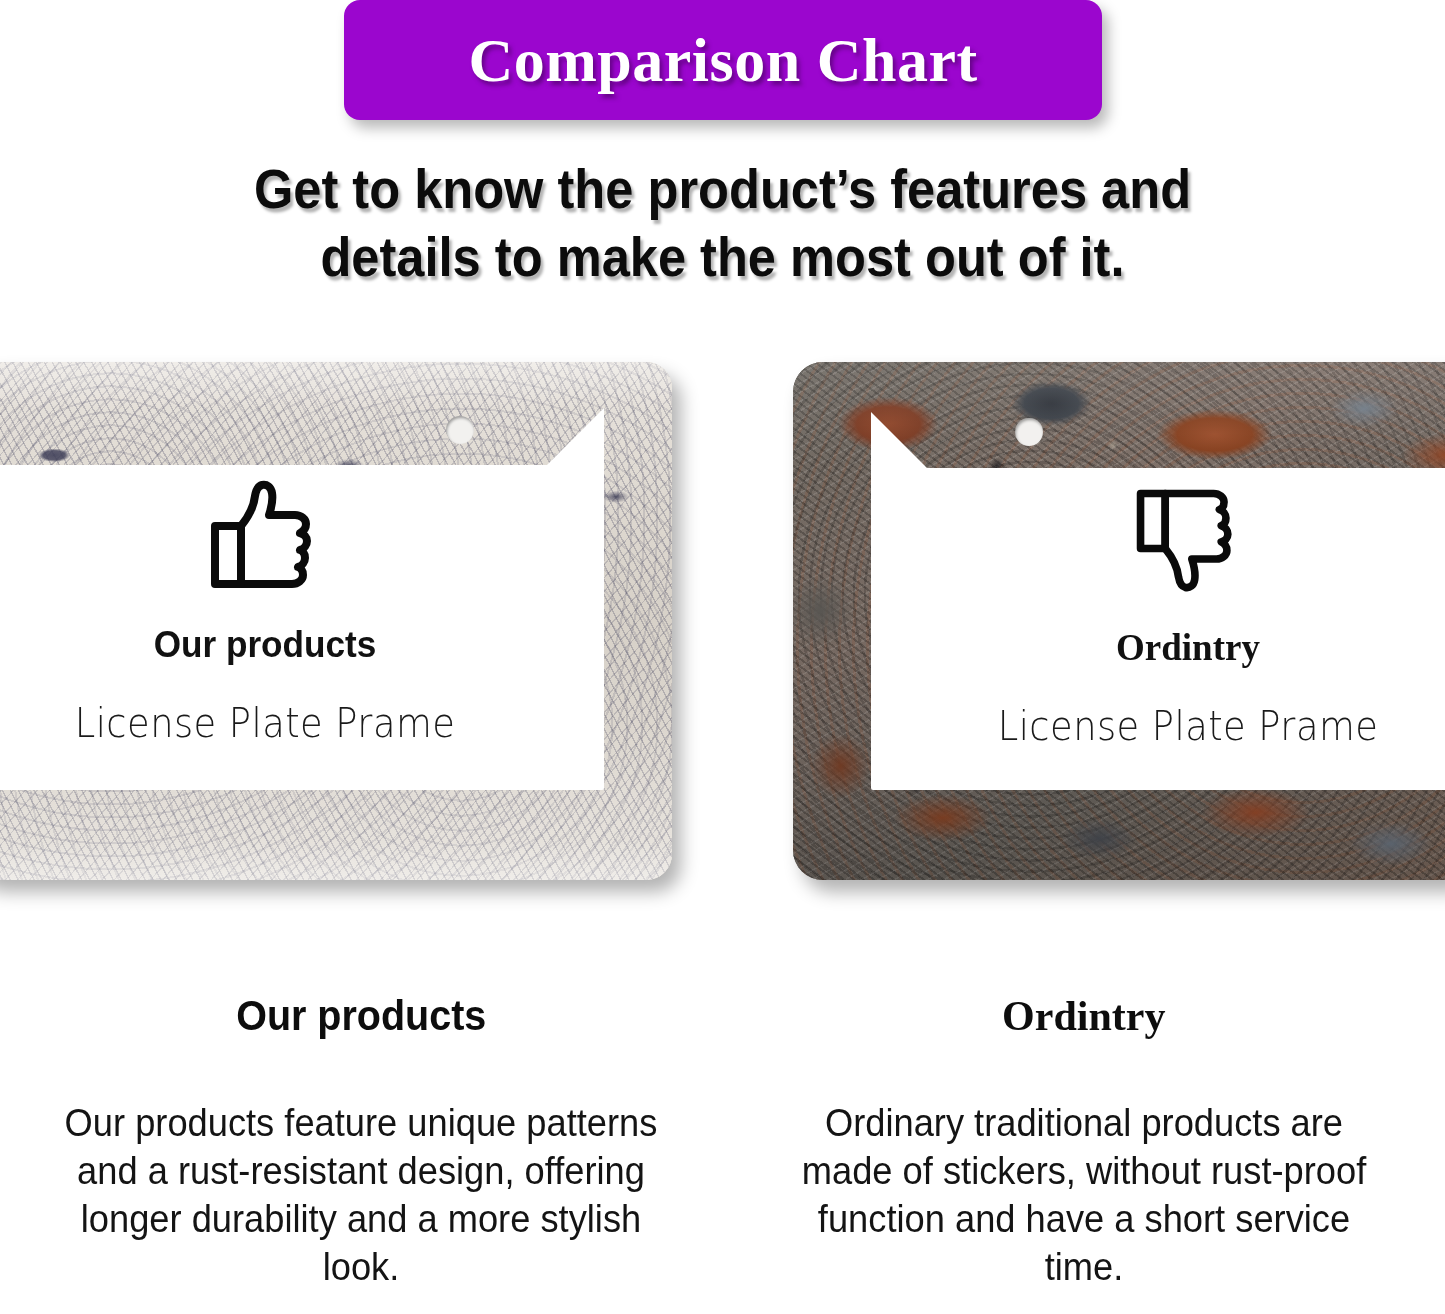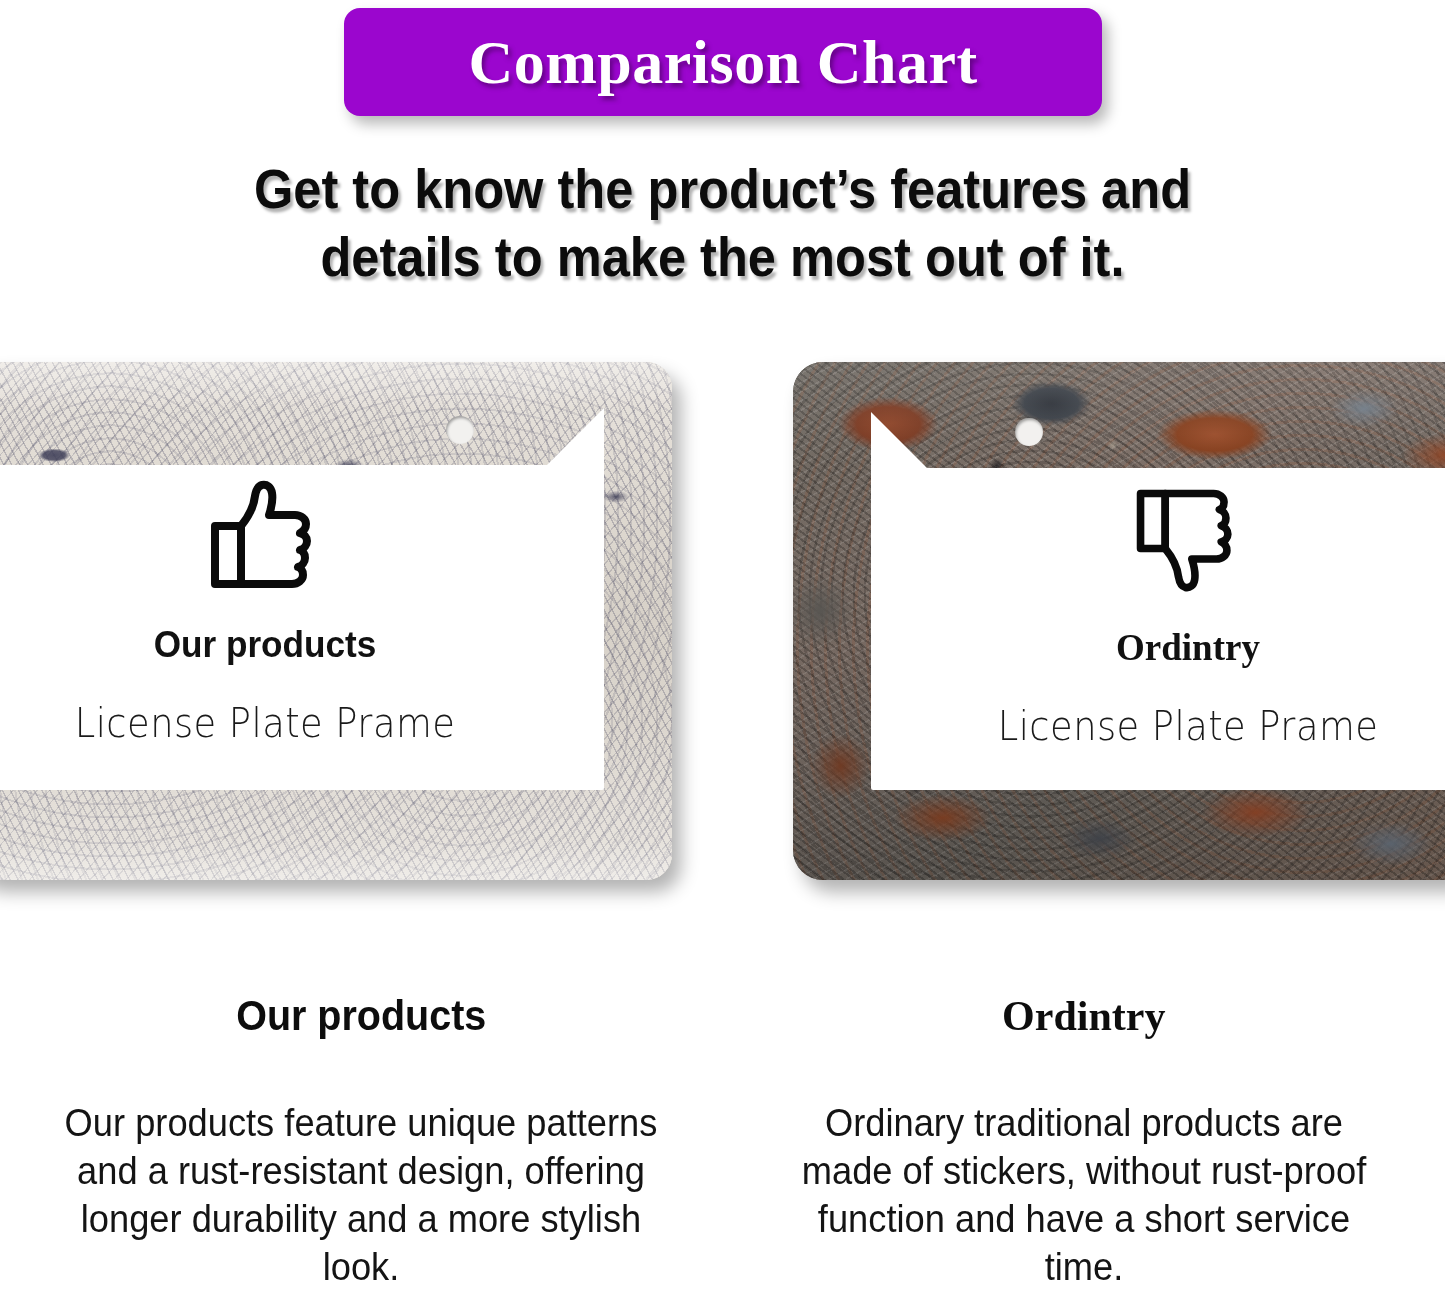--- a/index.html
+++ b/index.html
@@ -14,23 +14,23 @@
     position: relative;
     overflow: hidden;
     font-family: "Liberation Sans", sans-serif;
     -webkit-font-smoothing: antialiased;
   }
 
   
   #title-banner {
     position: absolute;
     left: 344px;
-    top: 8px;
+    top: 0;
     width: 758px;
-    height: 108px;
+    height: 120px;
     background: #9B06CE;
     border-radius: 16px;
     box-shadow: 6px 8px 14px rgba(0,0,0,0.28);
     display: flex;
     align-items: center;
     justify-content: center;
   }
   #title-banner .title-text {
     font-family: "Liberation Serif", "DejaVu Serif", serif;
     font-weight: bold;

